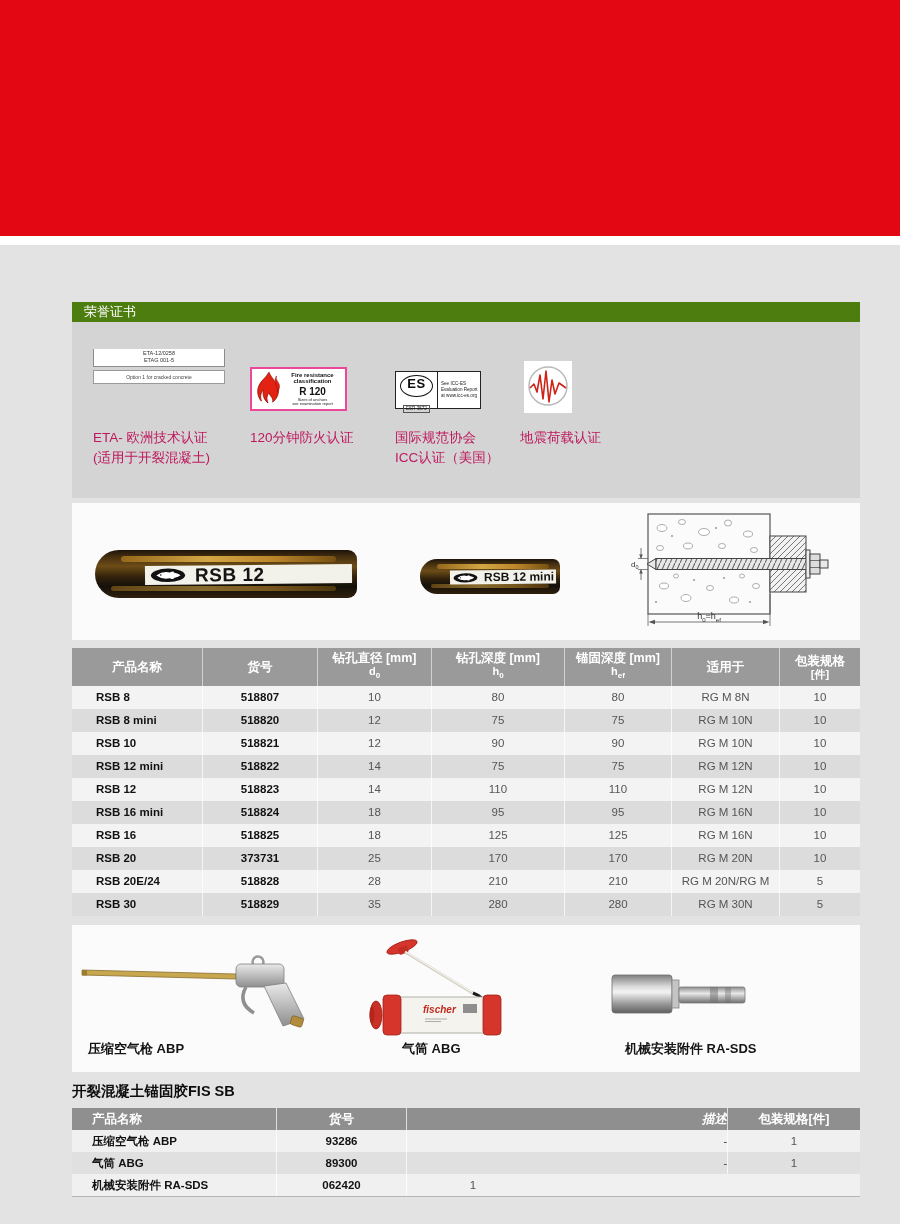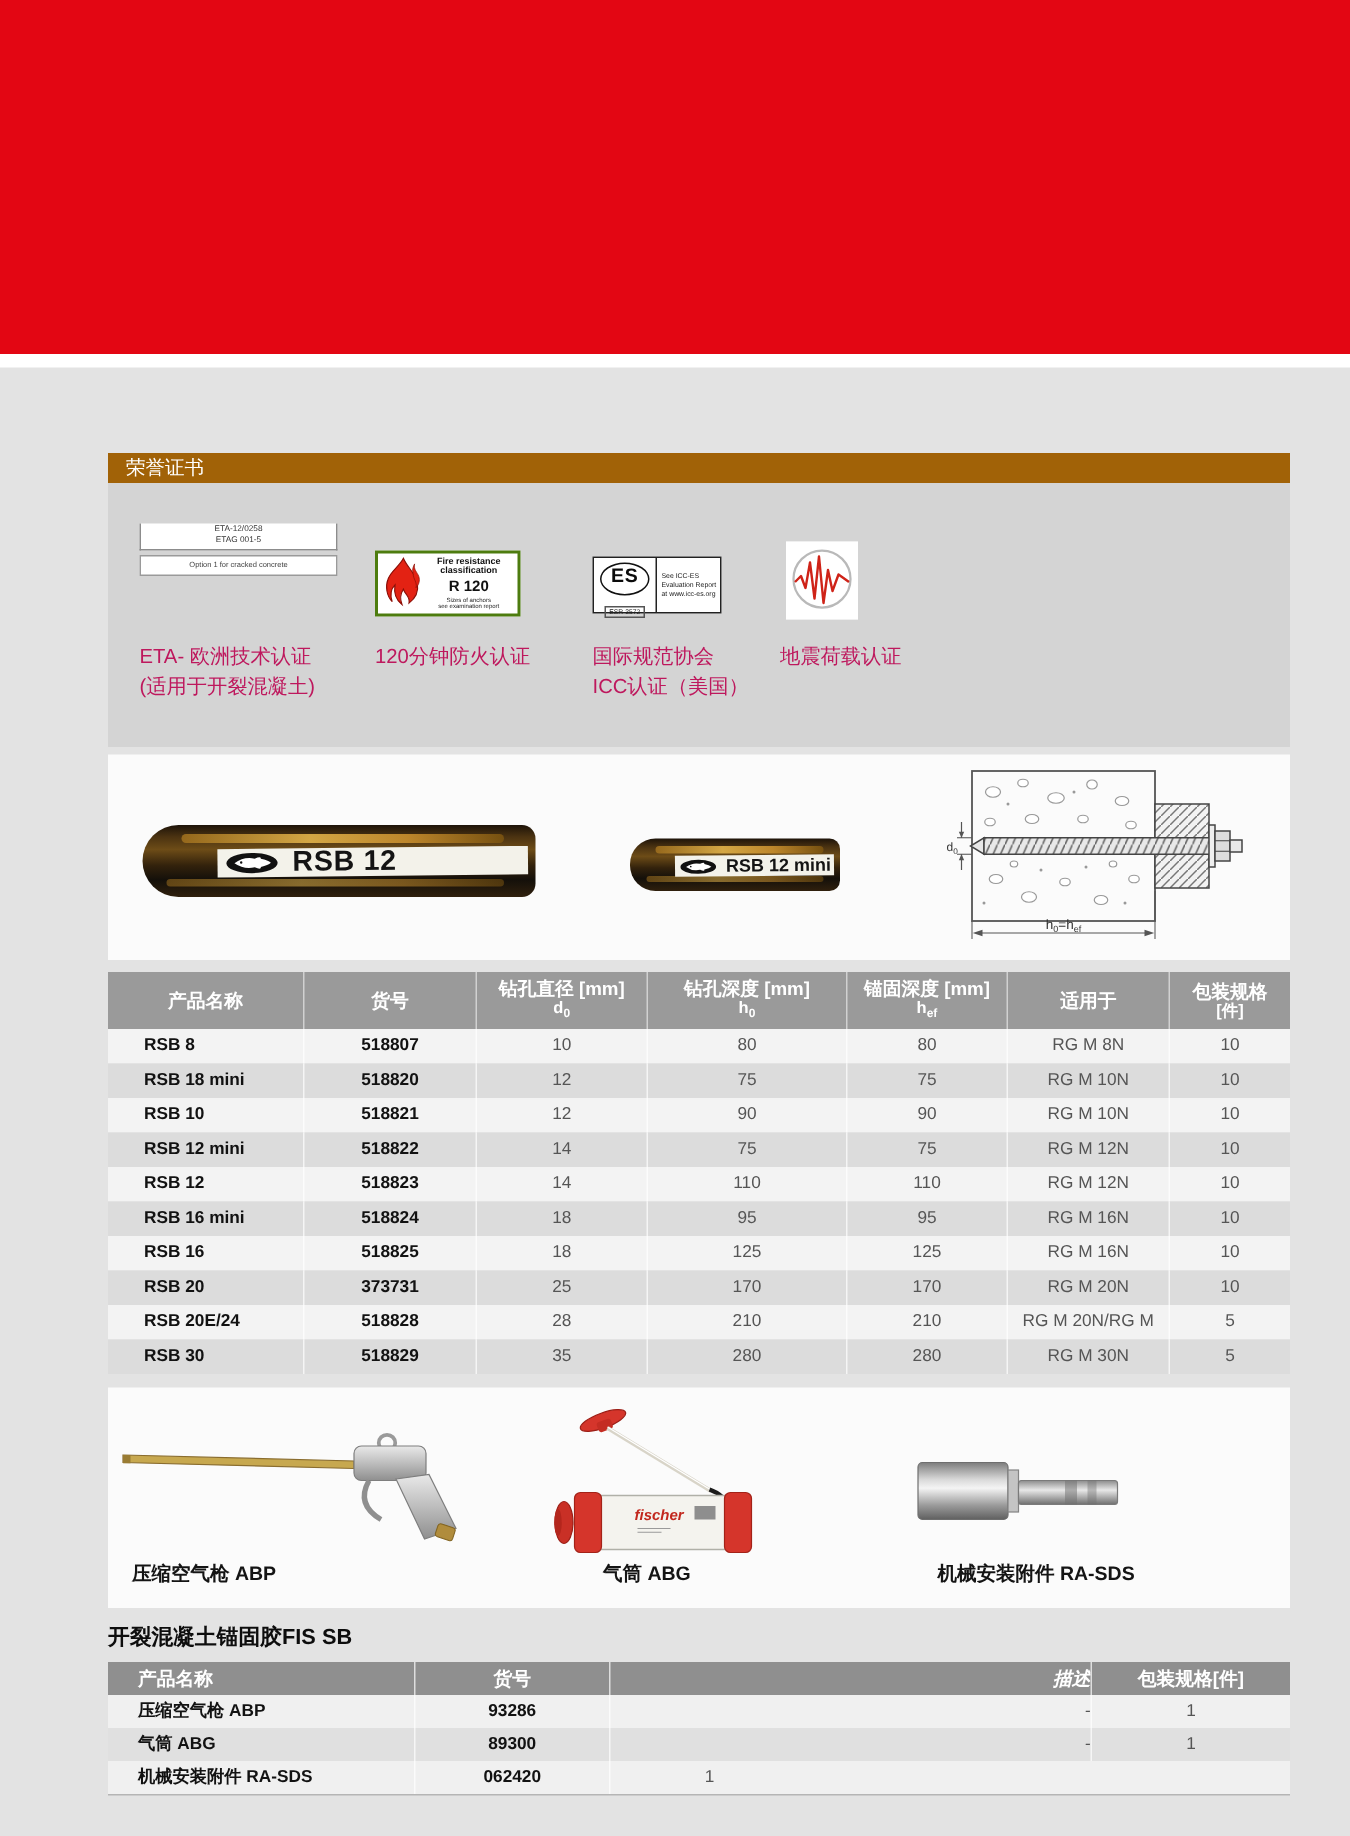--- a/index.html
+++ b/index.html
@@ -4,36 +4,36 @@
 <style>
   * { margin:0; padding:0; box-sizing:border-box; }
   body { font-family:"Liberation Sans", sans-serif; background:#fff; }
   .page { position:relative; width:900px; height:1224px; background:#e3e3e3; overflow:hidden; }
 
   .red-banner { position:absolute; left:0; top:0; width:900px; height:236px; background:#e30613; }
   .white-gap  { position:absolute; left:0; top:236px; width:900px; height:9px; background:#ffffff; }
 
   
   .section-bar { position:absolute; left:72px; top:302px; width:788px; height:20px;
-    background:#a16207; color:#fff; font-size:13px; line-height:20px; padding-left:12px; font-weight:normal; }
+    background:#4d7c0f; color:#fff; font-size:13px; line-height:20px; padding-left:12px; font-weight:normal; }
 
   
   .cert-panel { position:absolute; left:72px; top:322px; width:788px; height:176px; background:#d4d4d4; }
   .badge { position:absolute; background:#fff; }
   .eta-badge { left:21px; top:27px; width:132px; height:72px; background:transparent; }
   .eta-top { display:flex; height:38px; border:1px solid #8c8c8c; background:#fff; }
   .eta-flag { width:58px; height:100%; background:#073d99; position:relative; flex:0 0 58px; }
   .eta-ce { flex:1; display:flex; align-items:center; justify-content:center;
     font-size:24px; font-weight:bold; letter-spacing:5px; color:#161616; padding-left:4px; }
   .eta-mid { background:#fff; border:1px solid #8c8c8c; border-top:none; font-size:5.5px; line-height:7px;
     text-align:center; color:#333; padding:1px 0 2px; }
   .eta-bot { background:#fff; border:1px solid #9a9a9a; margin-top:3px; font-size:5px; line-height:6px;
     text-align:center; color:#444; padding:3px 0; }
 
-  .fire-badge { left:178px; top:45px; width:97px; height:44px; border:2px solid #4d7c0f; display:flex; align-items:center; padding:2px; }
+  .fire-badge { left:178px; top:45px; width:97px; height:44px; border:2px solid #ec4899; display:flex; align-items:center; padding:2px; }
   .fire-text { flex:1; text-align:center; color:#111; }
   .fire-l { font-size:6px; font-weight:bold; line-height:6.5px; }
   .fire-r { font-size:10px; font-weight:bold; line-height:11px; margin:1px 0; }
   .fire-n { font-size:4px; line-height:4.5px; color:#222; }
 
   .es-badge { left:323px; top:49px; width:86px; height:38px; border:1px solid #222; display:flex; }
   .es-left { flex:0 0 42px; border-right:1px solid #222; position:relative; text-align:center; }
   .es-logo { font-size:13px; font-weight:bold; color:#0b0b0b; line-height:24px; letter-spacing:.5px; }
   .es-ring { position:absolute; left:4px; top:3px; width:33px; height:22px; border:1.2px solid #111; border-radius:50%; pointer-events:none; }
   .es-esr { font-size:4.5px; color:#222; border:0.5px solid #555; display:inline-block; padding:0 2px; line-height:6px; }
@@ -309,21 +309,21 @@
     <div class="mc name c0">RSB 8</div>
     <div class="mc sku c1">518807</div>
     <div class="mc c2">10</div>
     <div class="mc c3">80</div>
     <div class="mc c4">80</div>
     <div class="mc c5">RG M 8N</div>
     <div class="mc c6">10</div>
   </div>
 
   <div class="mt-row">
-    <div class="mc name c0">RSB 18 mini</div>
+    <div class="mc name c0">RSB 8 mini</div>
     <div class="mc sku c1">518820</div>
     <div class="mc c2">12</div>
     <div class="mc c3">75</div>
     <div class="mc c4">75</div>
     <div class="mc c5">RG M 10N</div>
     <div class="mc c6">10</div>
   </div>
 
   <div class="mt-row">
     <div class="mc name c0">RSB 10</div>

